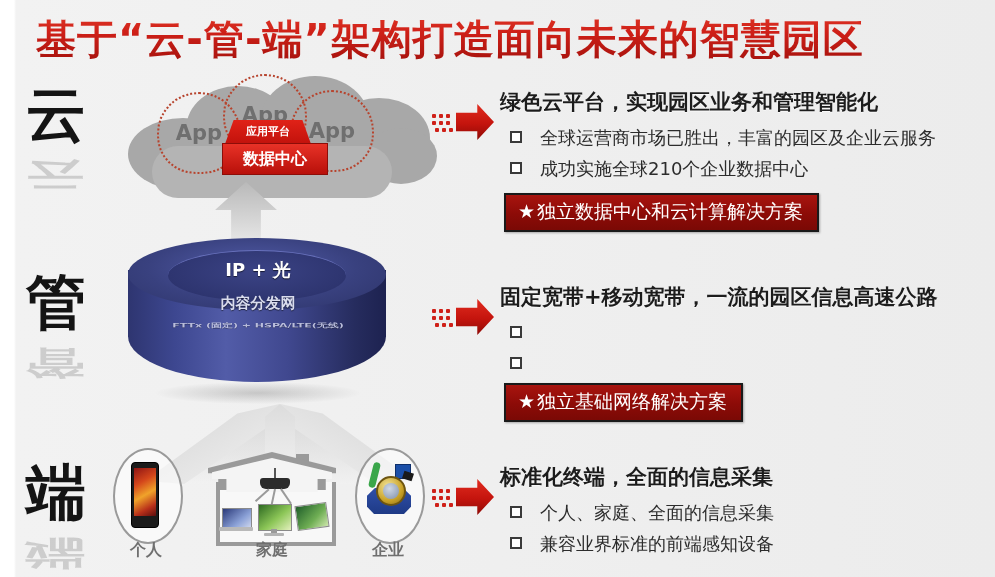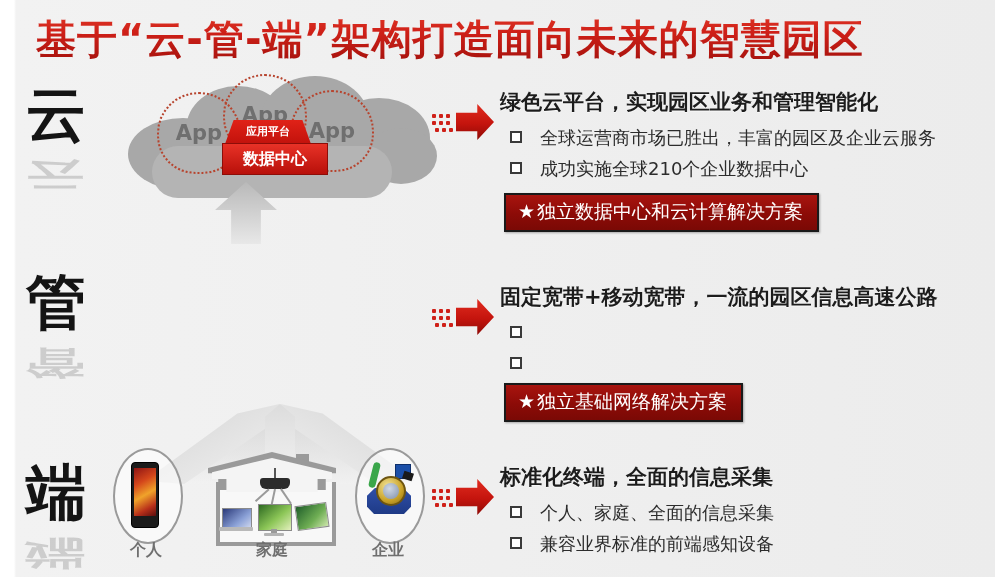--- a/index.html
+++ b/index.html
@@ -312,20 +312,29 @@
     <div class="appring" id="ring3">App</div>
 
     <div id="dcbox">
       <div id="dc-top">应用平台</div>
       <div id="dc-bot">数据中心</div>
     </div>
   </div>
 
   <div id="uparrow"></div>
 
+  <div id="cyl">
+    <div id="cyl-shadow"></div>
+    <div id="cyl-body"></div>
+    <div id="cyl-top"></div>
+    <div id="cyl-inner"></div>
+    <div id="cyl-t1">IP + 光</div>
+    <div id="cyl-t2">内容分发网</div>
+    <div id="cyl-t3">FTTx (固定) + HSPA/LTE(无线)</div>
+  </div>
 
   <div id="fan">
     <div id="fan-fill"></div>
     <div class="fanarm" id="fa-l"></div>
     <div class="fanarm" id="fa-r"></div>
     <div class="fanarm" id="fa-c"></div>
   </div>
 
   <div class="oval" id="ov-person"></div>
   <div id="phone">

